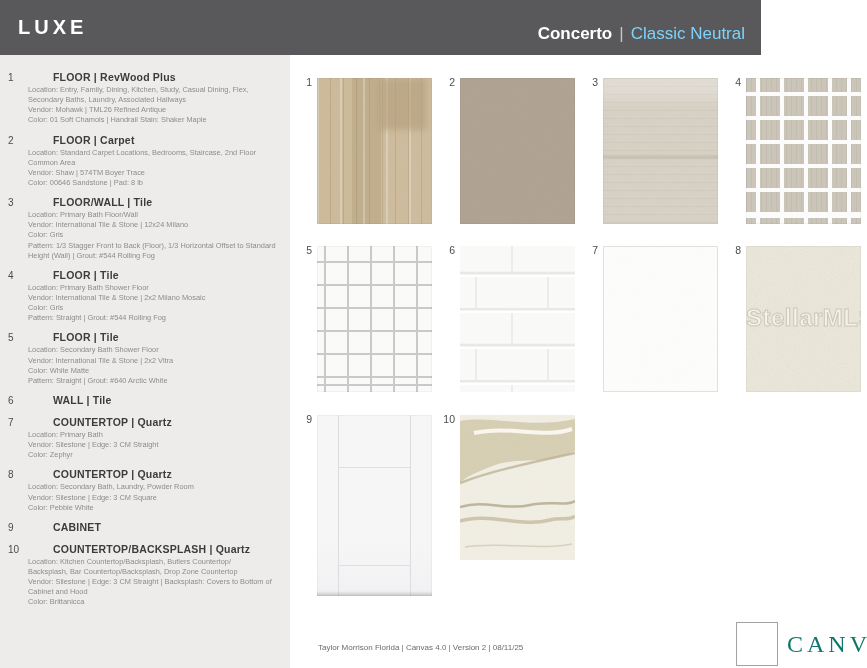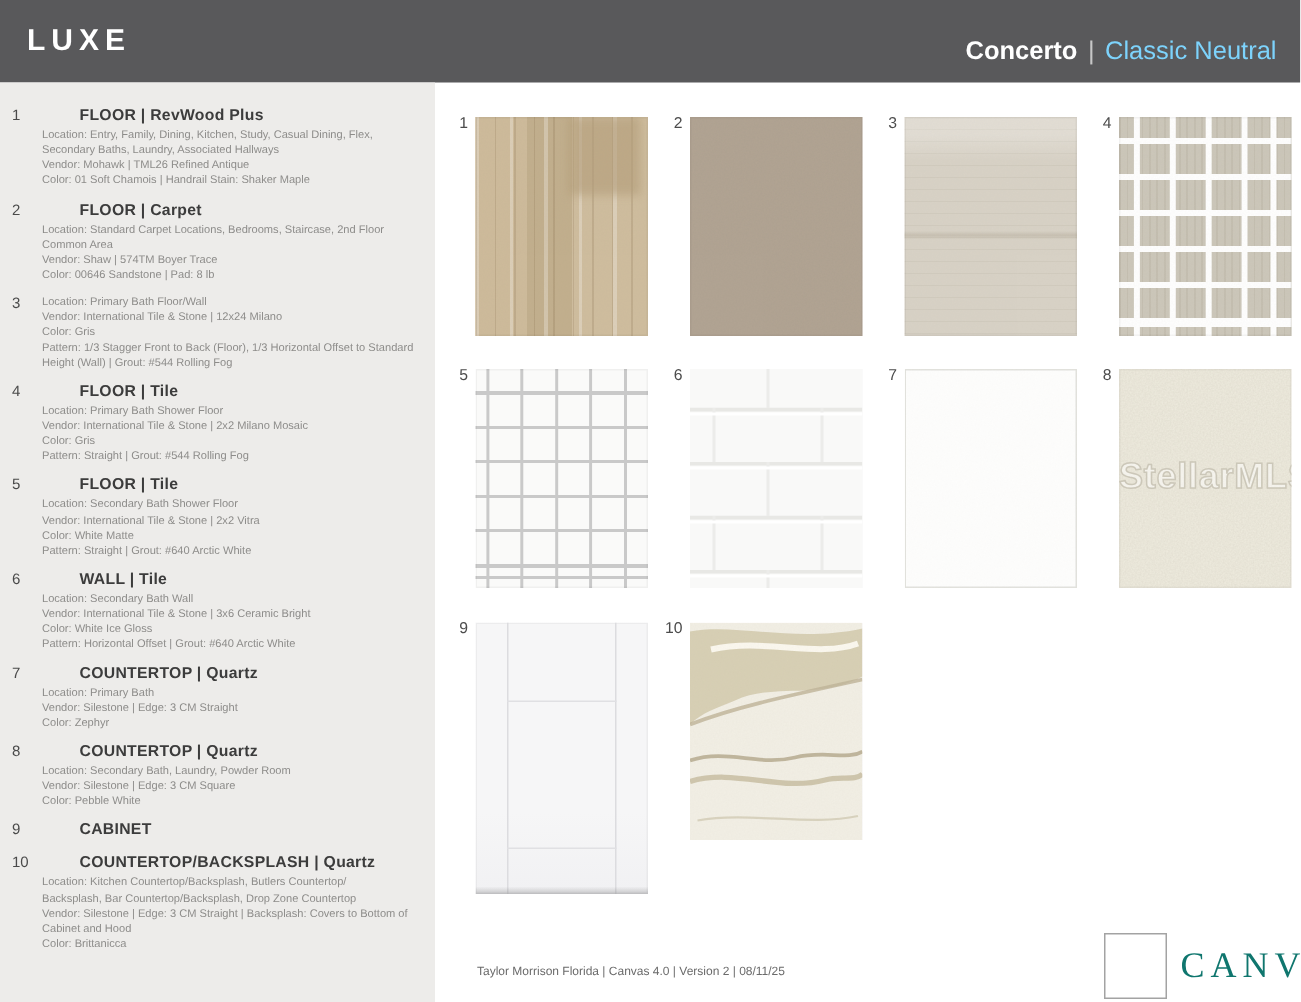--- a/index.html
+++ b/index.html
@@ -3,21 +3,21 @@
 <meta charset="utf-8">
 <style>
   html,body{margin:0;padding:0;background:#ffffff;}
   .page{
     position:relative;width:867px;height:668px;overflow:hidden;
     font-family:"Liberation Sans","DejaVu Sans",sans-serif;
     background:#ffffff;
   }
   
   .header{
-    position:absolute;left:0;top:0;width:867px;height:55px;
+    position:absolute;left:0;top:0;width:761px;height:55px;
     background:#59595b;display:flex;align-items:center;justify-content:space-between;
     box-sizing:border-box;padding:0 16px 0 18px;
   }
   .brand{color:#ffffff;font-size:20px;font-weight:700;letter-spacing:4px;}
   .header-right{color:#f2f2f2;font-size:17px;display:flex;align-items:baseline;gap:7px;margin-top:12px;}
   .series{font-weight:700;color:#ffffff;}
   .header-sep{color:#c7c7c7;font-weight:400;}
   .palette{font-weight:400;color:#7dd3fc;}
   
   .sidebar{
@@ -151,20 +151,21 @@
         <div class="spec-title">FLOOR | Carpet</div>
         <div class="spec-details">Location: Standard Carpet Locations, Bedrooms, Staircase, 2nd Floor Common Area
 Vendor: Shaw | 574TM Boyer Trace
 Color: 00646 Sandstone | Pad: 8 lb</div>
       </div>
     </div>
 
     <div class="spec">
       <div class="spec-num">3</div>
       <div class="spec-body">
+        <div class="spec-title">FLOOR/WALL | Tile</div>
         <div class="spec-details">Location: Primary Bath Floor/Wall
 Vendor: International Tile &amp; Stone | 12x24 Milano
 Color: Gris
 Pattern: 1/3 Stagger Front to Back (Floor), 1/3 Horizontal Offset to Standard Height (Wall) | Grout: #544 Rolling Fog</div>
       </div>
     </div>
 
     <div class="spec">
       <div class="spec-num">4</div>
       <div class="spec-body">
@@ -184,24 +185,20 @@
 Vendor: International Tile &amp; Stone | 2x2 Vitra
 Color: White Matte
 Pattern: Straight | Grout: #640 Arctic White</div>
       </div>
     </div>
 
     <div class="spec">
       <div class="spec-num">6</div>
       <div class="spec-body">
         <div class="spec-title">WALL | Tile</div>
-        <div class="spec-details">Location: Secondary Bath Wall
-Vendor: International Tile &amp; Stone | 3x6 Ceramic Bright
-Color: White Ice Gloss
-Pattern: Horizontal Offset | Grout: #640 Arctic White</div>
       </div>
     </div>
 
     <div class="spec">
       <div class="spec-num">7</div>
       <div class="spec-body">
         <div class="spec-title">COUNTERTOP | Quartz</div>
         <div class="spec-details">Location: Primary Bath
 Vendor: Silestone | Edge: 3 CM Straight
 Color: Zephyr</div>

